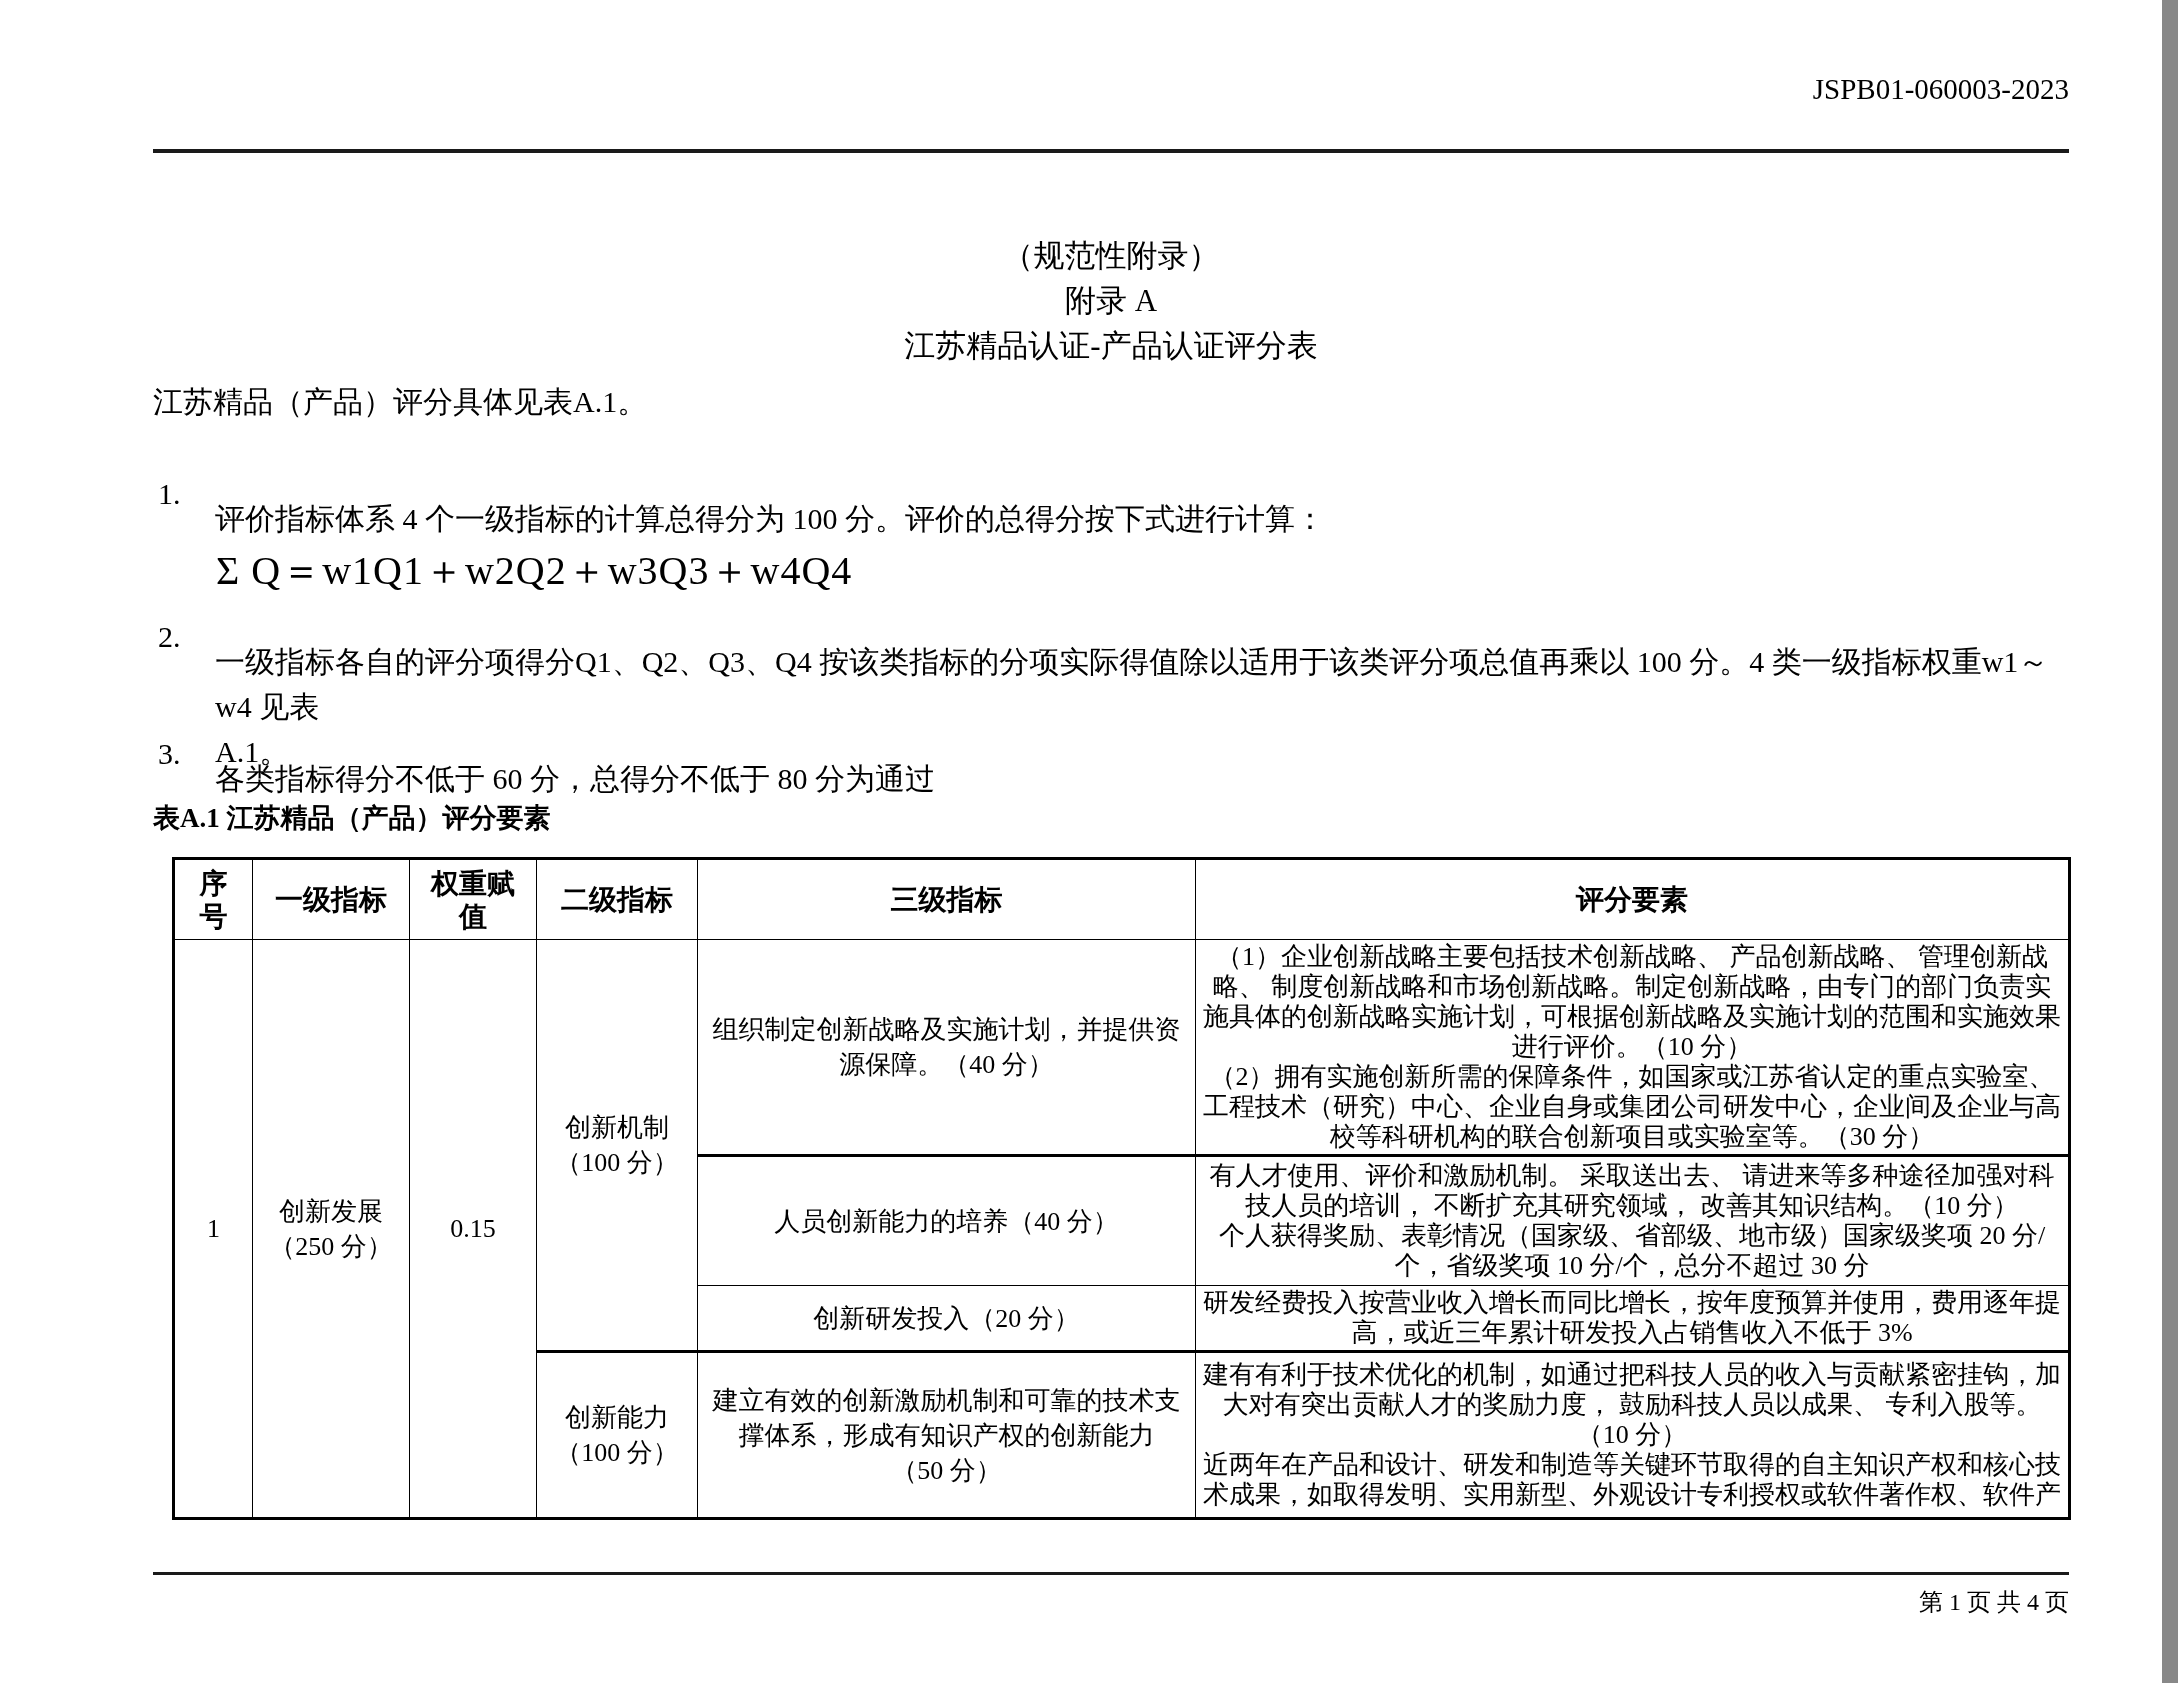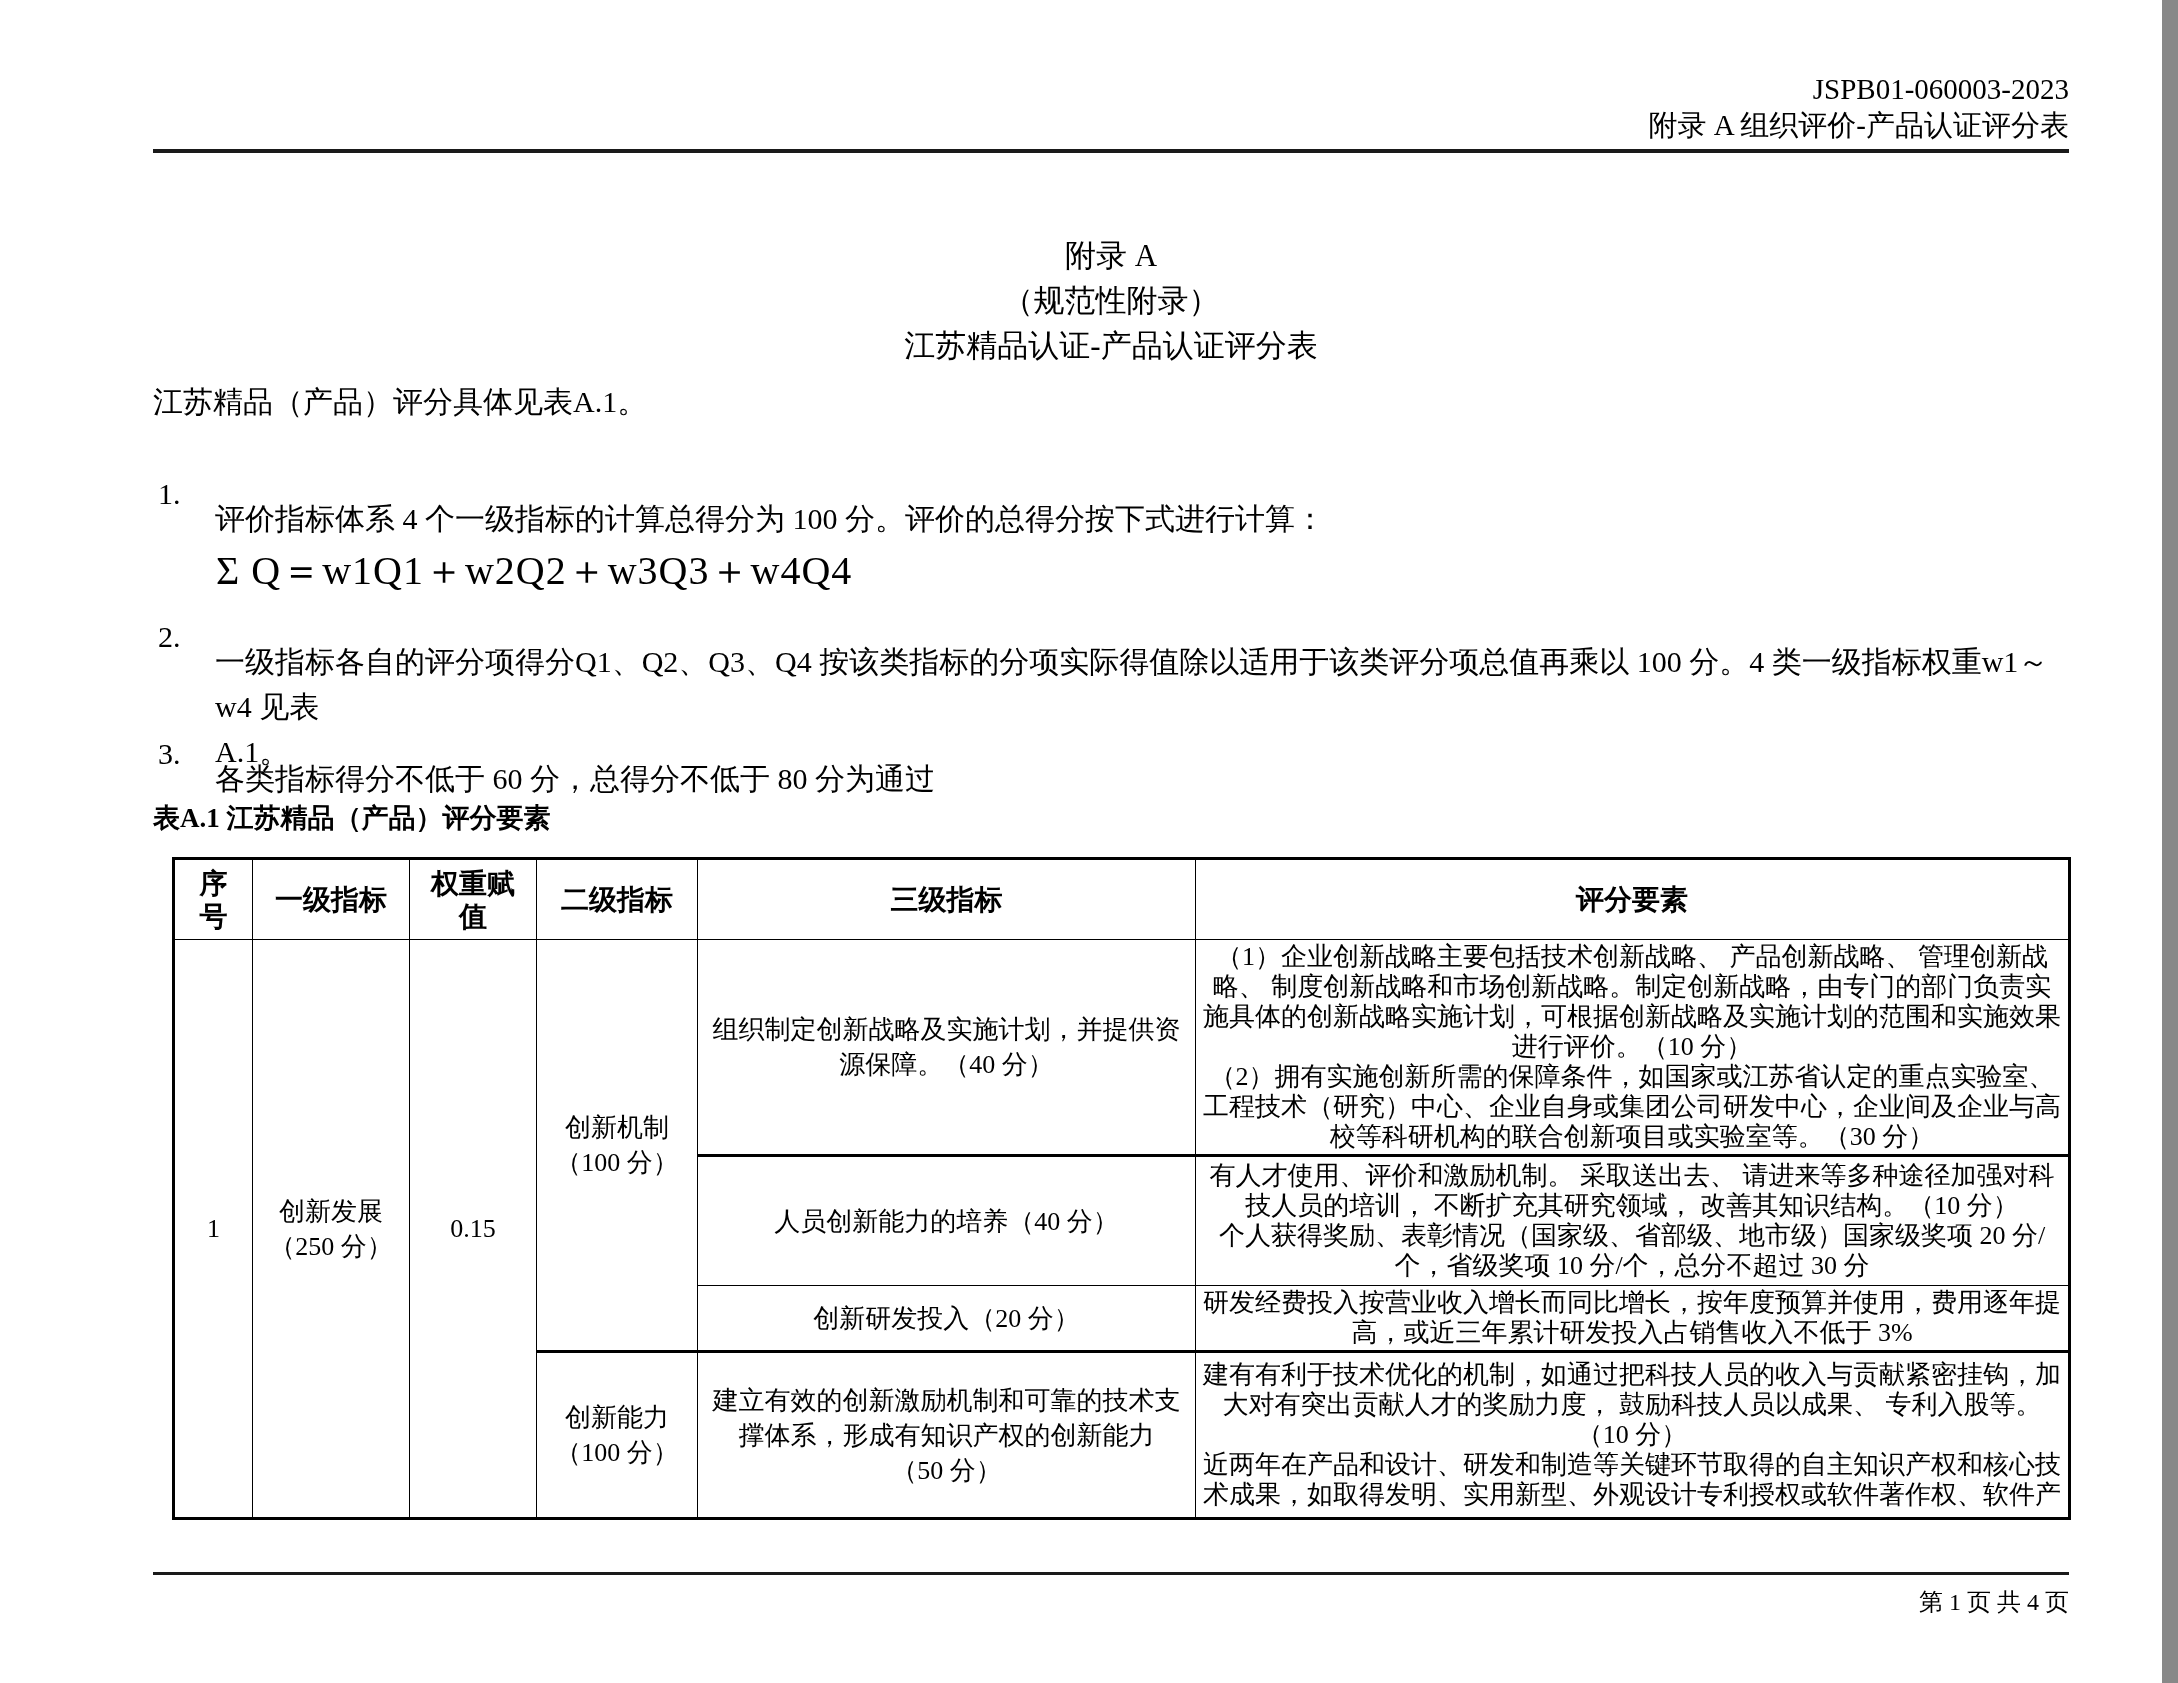--- a/index.html
+++ b/index.html
@@ -118,27 +118,26 @@
     font-size: 24px;
   }
 </style>
 </head>
 <body>
 
 <div class="page">
 
   <div class="hdr">
     <div>JSPB01-060003-2023</div>
-    <div>附录 A 组织评价-产品认证评分表</div>
   </div>
   <div class="hdr-rule"></div>
 
   <div class="title-block">
+    <div>（规范性附录）</div>
     <div>附录 A</div>
-    <div>（规范性附录）</div>
     <div>江苏精品认证-产品认证评分表</div>
   </div>
 
   <div class="intro">江苏精品（产品）评分具体见表A.1。</div>
 
   <div class="li li-1">
     <span class="num">1.</span>
     <span class="li-text">评价指标体系 4 个一级指标的计算总得分为 100 分。评价的总得分按下式进行计算：</span>
   </div>
 

